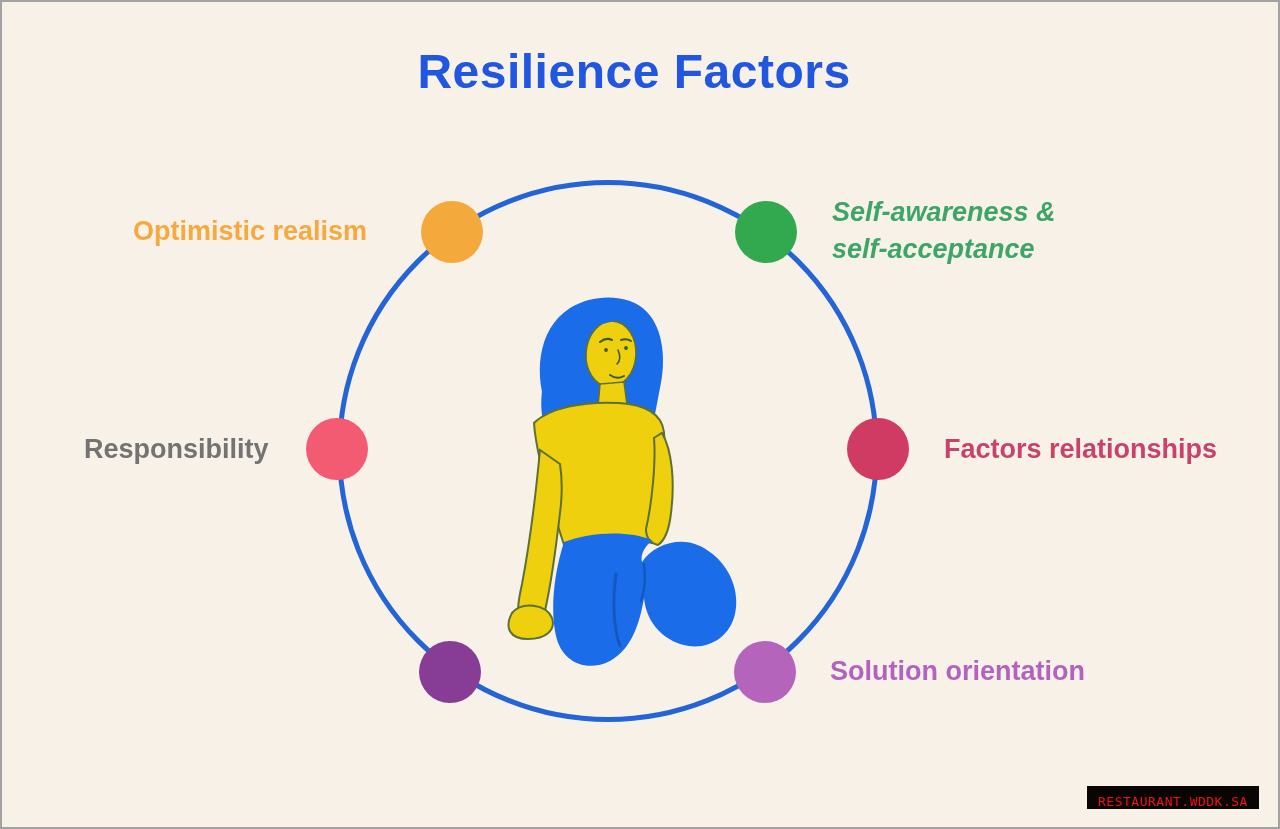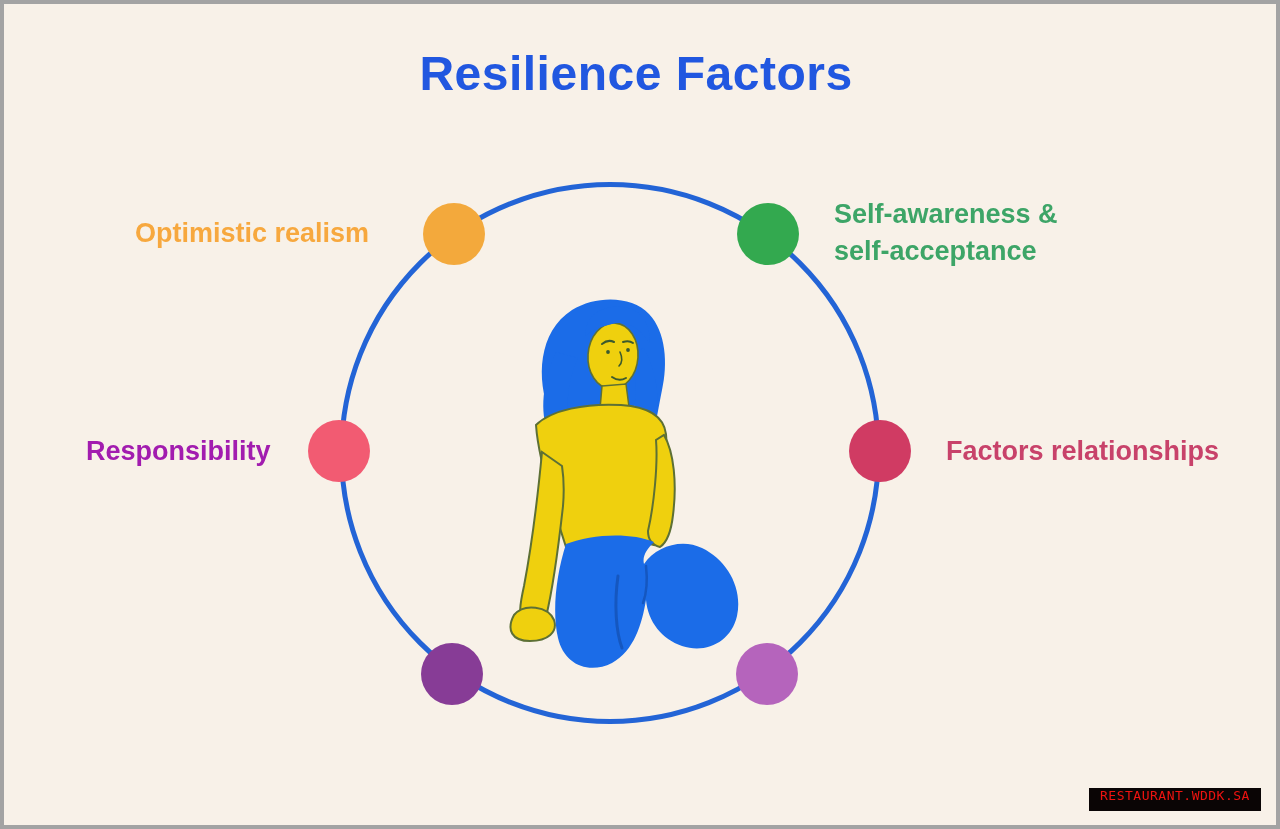--- a/index.html
+++ b/index.html
@@ -1,20 +1,20 @@
 <!DOCTYPE html>
 <html><head>
 <meta charset="utf-8">
 <style>
   html, body { margin: 0; padding: 0; background: #e9e9e9; }
   .canvas {
     position: relative;
     width: 1280px; height: 829px;
     box-sizing: border-box;
-    border: 4px solid #a3a3a3;
+    border: 2px solid #a3a3a3;
     background: #f8f1e8;
     font-family: "Liberation Sans", sans-serif;
     overflow: hidden;
   }
   .inner { position: absolute; left: 0; top: 0; width: 1264px; height: 813px; }
 
   .title {
     position: absolute; left: 0; right: 0; top: 42px;
     text-align: center;
     font-size: 48px; font-weight: 800; letter-spacing: 0.5px;
@@ -48,21 +48,21 @@
   .lbl-responsibility { left: 82px;  top: 430px; }
   .lbl-social      { left: 942px; top: 430px; }
   .lbl-planning    { left: 84px;  top: 652px; }
   .lbl-solution    { left: 828px; top: 652px; }
 
   .person { position: absolute; left: 492px; top: 290px; width: 250px; height: 380px; }
 
   .watermark {
     position: absolute; left: 1085px; top: 784px;
     width: 172px; height: 23px;
-    display: flex; align-items: flex-start; justify-content: center;
+    display: flex; align-items: flex-end; justify-content: center;
     font-family: "DejaVu Sans Mono", monospace;
     font-size: 13px; letter-spacing: 0.5px;
   }
 </style>
 </head>
 <body>
 
 <div class="canvas">
   <div class="inner">
 
@@ -71,24 +71,25 @@
     <div class="big-circle"></div>
 
     <div class="dot dot-orange" style="background-color: rgb(243, 169, 60);"></div>
     <div class="dot dot-green" style="background-color: rgb(51, 169, 79);"></div>
     <div class="dot dot-pink" style="background-color: rgb(242, 91, 114);"></div>
     <div class="dot dot-crimson" style="background-color: rgb(208, 59, 99);"></div>
     <div class="dot dot-darkpurple" style="background-color: rgb(135, 60, 150);"></div>
     <div class="dot dot-lightpurple" style="background-color: rgb(181, 100, 188);"></div>
 
     <div class="factor-label lbl-optimistic" style="color: rgb(247, 168, 62);">Optimistic realism</div>
-    <div class="factor-label lbl-awareness" style="color: rgb(61, 165, 103);">Self-awareness &amp;
+    <div class="factor-label lbl-awareness" style="color: rgb(61, 165, 103); font-style: italic;">Self-awareness &amp;
 self-acceptance</div>
-    <div class="factor-label lbl-responsibility" style="color: #a21caf; text-align: center;">Responsibility</div>
+    <div class="factor-label lbl-responsibility" style="color: #737373; text-align: center;">Responsibility</div>
     <div class="factor-label lbl-social" style="color: rgb(200, 66, 106);">Factors relationships</div>
+    <div class="factor-label lbl-solution" style="color: rgb(177, 99, 190);">Solution orientation</div>
 
     <div class="person">
       <svg viewBox="0 0 250 380" width="250" height="380" aria-hidden="true">
 
         <path fill="#1b6ce8" d="M54,120 C40,85 42,38 76,16 C101,1 136,2 153,20 C170,38 172,70 166,96 C163,111 161,123 159,133 C151,129 145,120 142,110 C130,118 104,120 92,112 C86,120 72,125 54,120 Z"></path>
 
         <path fill="#1b6ce8" d="M60,58 C46,90 44,116 52,140 C60,152 71,153 79,147 C68,120 70,90 82,64 Z"></path>
         <path fill="#1b6ce8" d="M148,54 C162,80 165,112 158,134 C150,142 139,141 133,133 C142,110 142,84 134,60 Z"></path>
 
         <ellipse cx="117" cy="62" rx="25" ry="33" fill="#efd00e" stroke="#5d7035" stroke-width="1.6" transform="rotate(4 117 62)"></ellipse>

